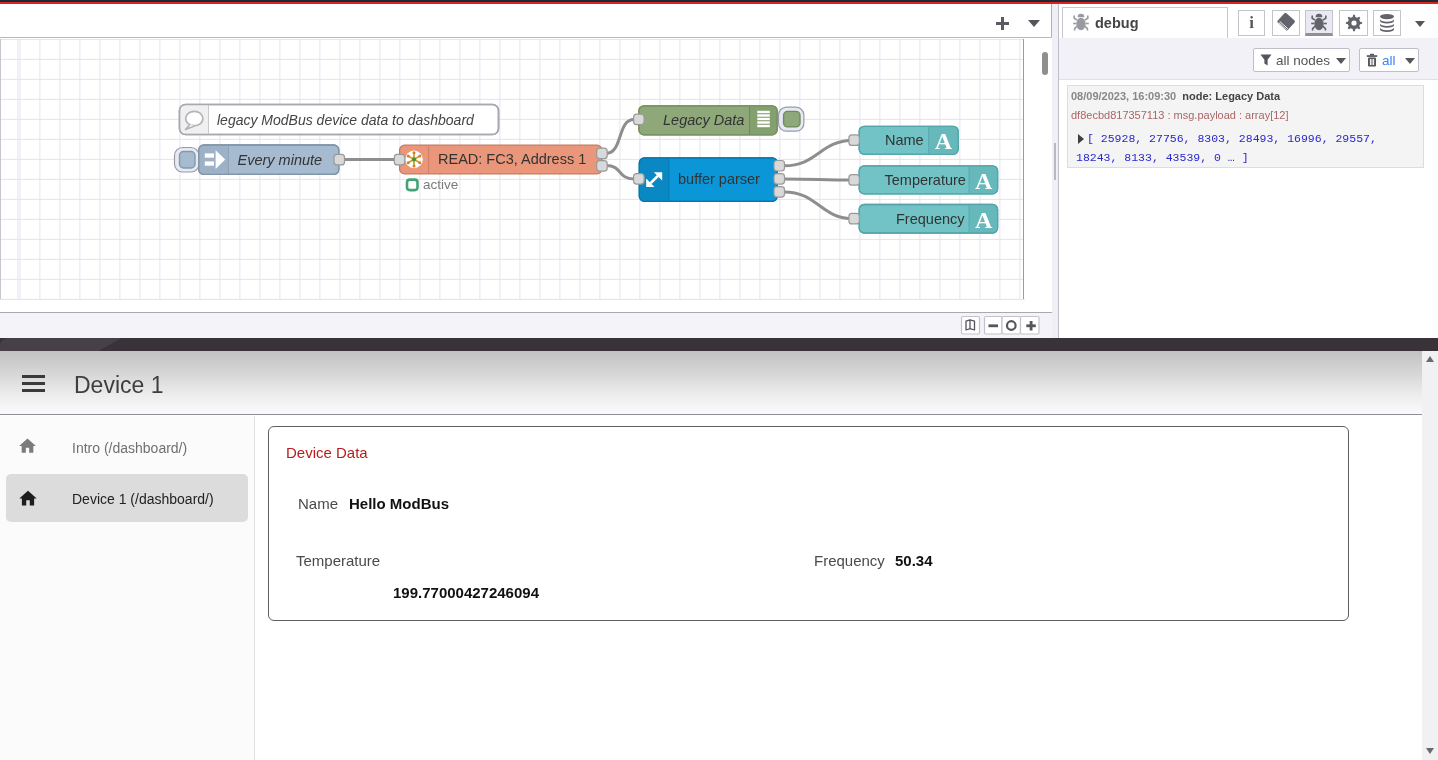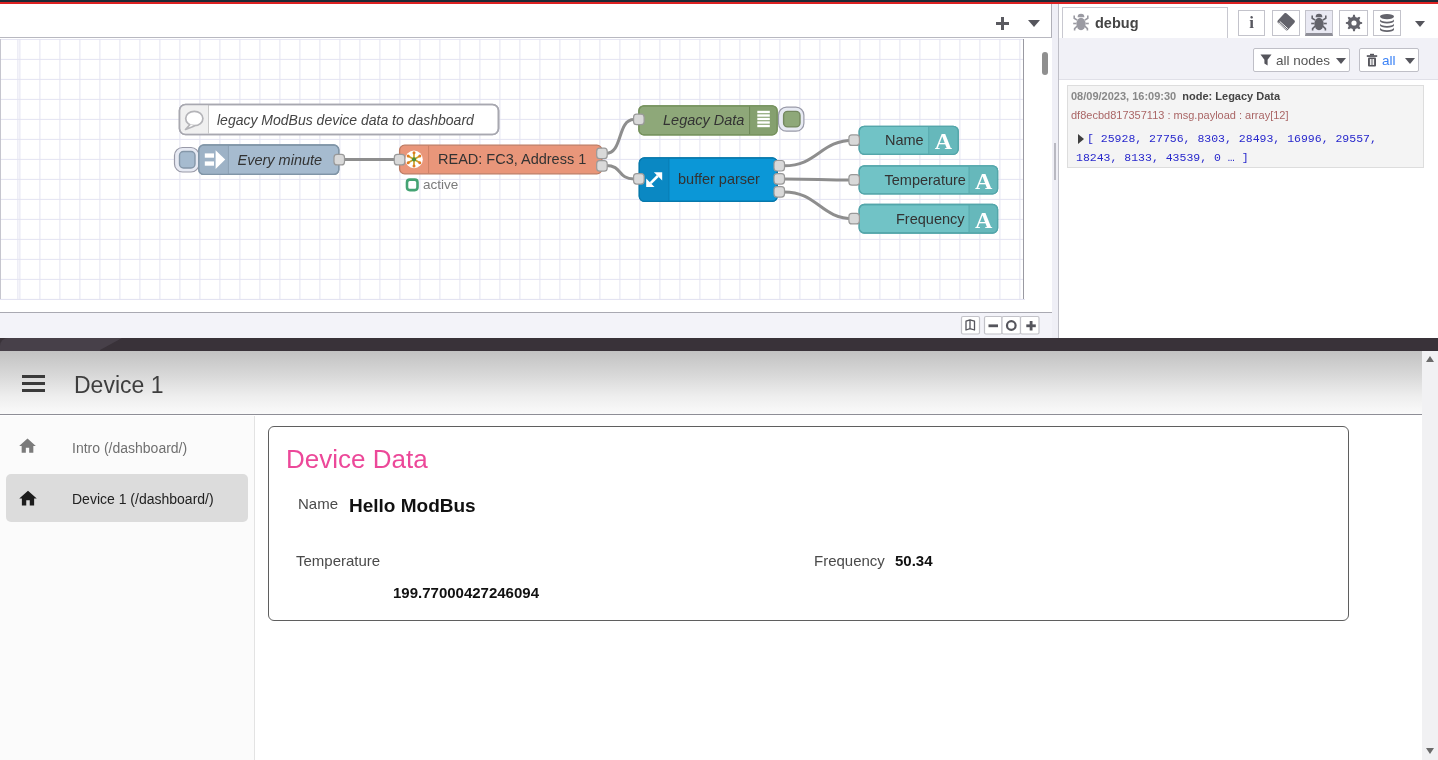--- a/index.html
+++ b/index.html
@@ -291,23 +291,23 @@
   </svg>
   <div class="abs" style="left:72px;top:439.5px;font-size:14px;color:#707070;">Intro (/dashboard/)</div>
 
   <div class="abs" style="left:6px;top:474px;width:242px;height:47.5px;background:#dcdcdc;border-radius:5px;"></div>
   <svg class="abs" style="left:17px;top:488px;" width="22" height="21" viewBox="0 0 24 24">
     <path d="M10 20 v-6 h4 v6 h5 v-8 h3 L12 3 2 12 h3 v8 Z" fill="#1d1d1d"></path>
   </svg>
   <div class="abs" style="left:72px;top:491px;font-size:14px;color:#222;">Device 1 (/dashboard/)</div>
 
   <div class="abs" style="left:268px;top:426px;width:1081px;height:195px;background:#fff;border:1px solid #5f5f5f;border-radius:6px;"></div>
-  <div class="abs" style="left:286px;top:443.5px;font-size:26px;color:#ec4899;">Device Data</div>
+  <div class="abs" style="left:286px;top:443.5px;font-size:15px;color:#b91c1c;">Device Data</div>
   <div class="abs" style="left:298px;top:494.5px;font-size:15px;color:#4a4a4a;">Name</div>
-  <div class="abs" style="left:349px;top:494.5px;font-size:19px;font-weight:bold;color:#111;">Hello ModBus</div>
+  <div class="abs" style="left:349px;top:494.5px;font-size:15px;font-weight:bold;color:#111;">Hello ModBus</div>
   <div class="abs" style="left:296px;top:551.5px;font-size:15px;color:#4a4a4a;">Temperature</div>
   <div class="abs" style="left:393px;top:551.5px;font-size:15px;font-weight:bold;color:#111;margin-top:32px;">199.77000427246094</div>
   <div class="abs" style="left:814px;top:551.5px;font-size:15px;color:#4a4a4a;">Frequency</div>
   <div class="abs" style="left:895px;top:551.5px;font-size:15px;font-weight:bold;color:#111;">50.34</div>
 
   <div class="abs" style="left:1422px;top:350.5px;width:16px;height:409.5px;background:#f1f1f3;"></div>
   <div class="abs" style="left:1426px;top:356px;width:0;height:0;border-left:4.5px solid transparent;border-right:4.5px solid transparent;border-bottom:6px solid #6b6b6b;"></div>
   <div class="abs" style="left:1426px;top:748px;width:0;height:0;border-left:4.5px solid transparent;border-right:4.5px solid transparent;border-top:6px solid #6b6b6b;"></div>
 
 </div>

